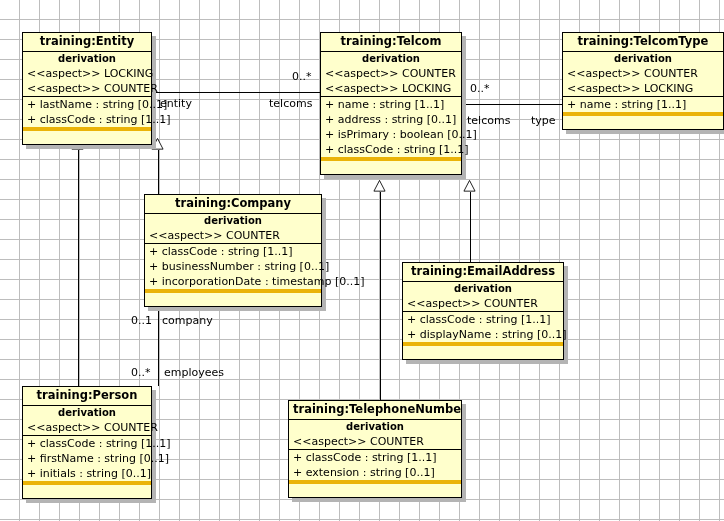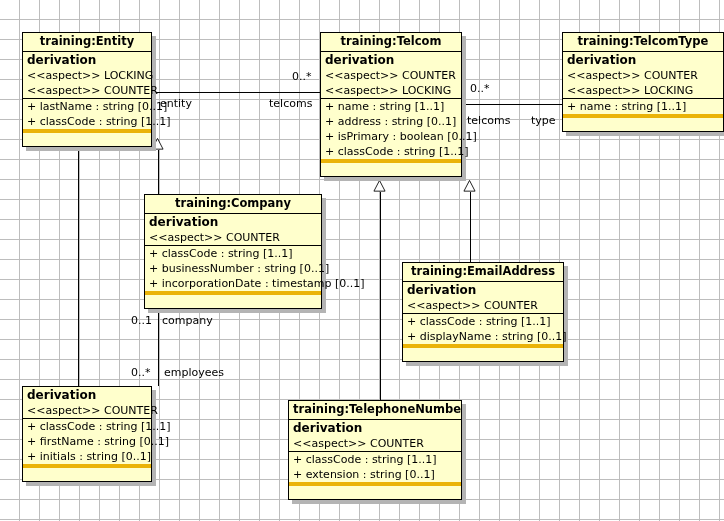--- a/index.html
+++ b/index.html
@@ -39,23 +39,23 @@
     font-size: 11.5px;
     padding: 3px 4px 3px 4px;
     border-bottom: 1px solid #000000;
     white-space: nowrap;
     overflow: hidden;
   }
   .uml-stereo-section {
     border-bottom: 1px solid #000000;
   }
   .uml-deriv {
-    text-align: left;
+    text-align: center;
     font-weight: bold;
-    font-size: 12px;
+    font-size: 10px;
     padding: 2px 4px 2px 4px;
     white-space: nowrap;
   }
   .uml-aspect {
     text-align: left;
     font-size: 11px;
     padding: 2px 4px 2px 4px;
     white-space: nowrap;
   }
   .uml-attrs {
@@ -202,20 +202,21 @@
       <div class="uml-aspect">&lt;&lt;aspect&gt;&gt; COUNTER</div>
     </div>
     <div class="uml-attrs">
       <div class="uml-attr">+ classCode : string [1..1]</div>
       <div class="uml-attr">+ displayName : string [0..1]</div>
     </div>
     <div class="uml-ops"></div>
   </div>
 
   <div class="uml-class" style="left:22px; top:386px; width:130px;">
+    <div class="uml-title">training:Person</div>
     <div class="uml-stereo-section">
       <div class="uml-deriv">derivation</div>
       <div class="uml-aspect">&lt;&lt;aspect&gt;&gt; COUNTER</div>
     </div>
     <div class="uml-attrs">
       <div class="uml-attr">+ classCode : string [1..1]</div>
       <div class="uml-attr">+ firstName : string [0..1]</div>
       <div class="uml-attr">+ initials : string [0..1]</div>
     </div>
     <div class="uml-ops"></div>

